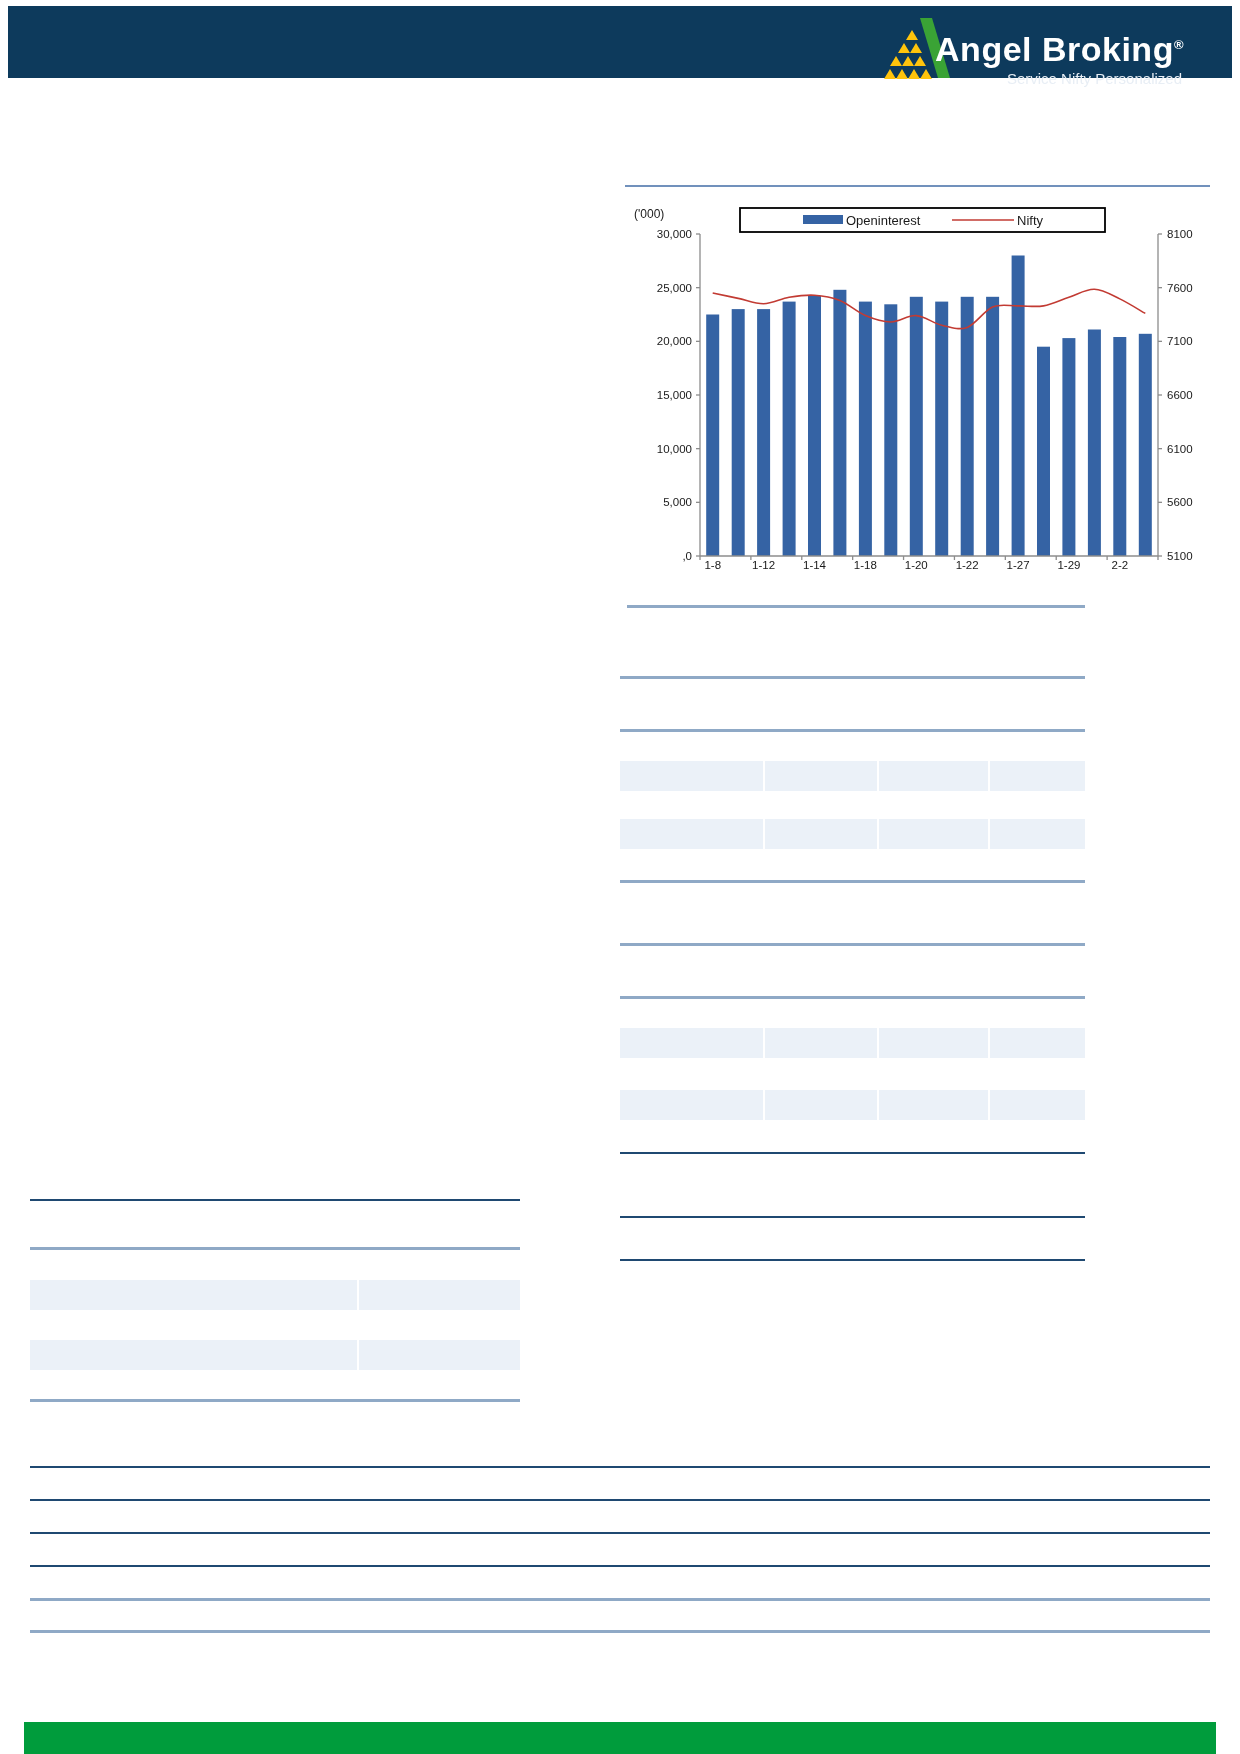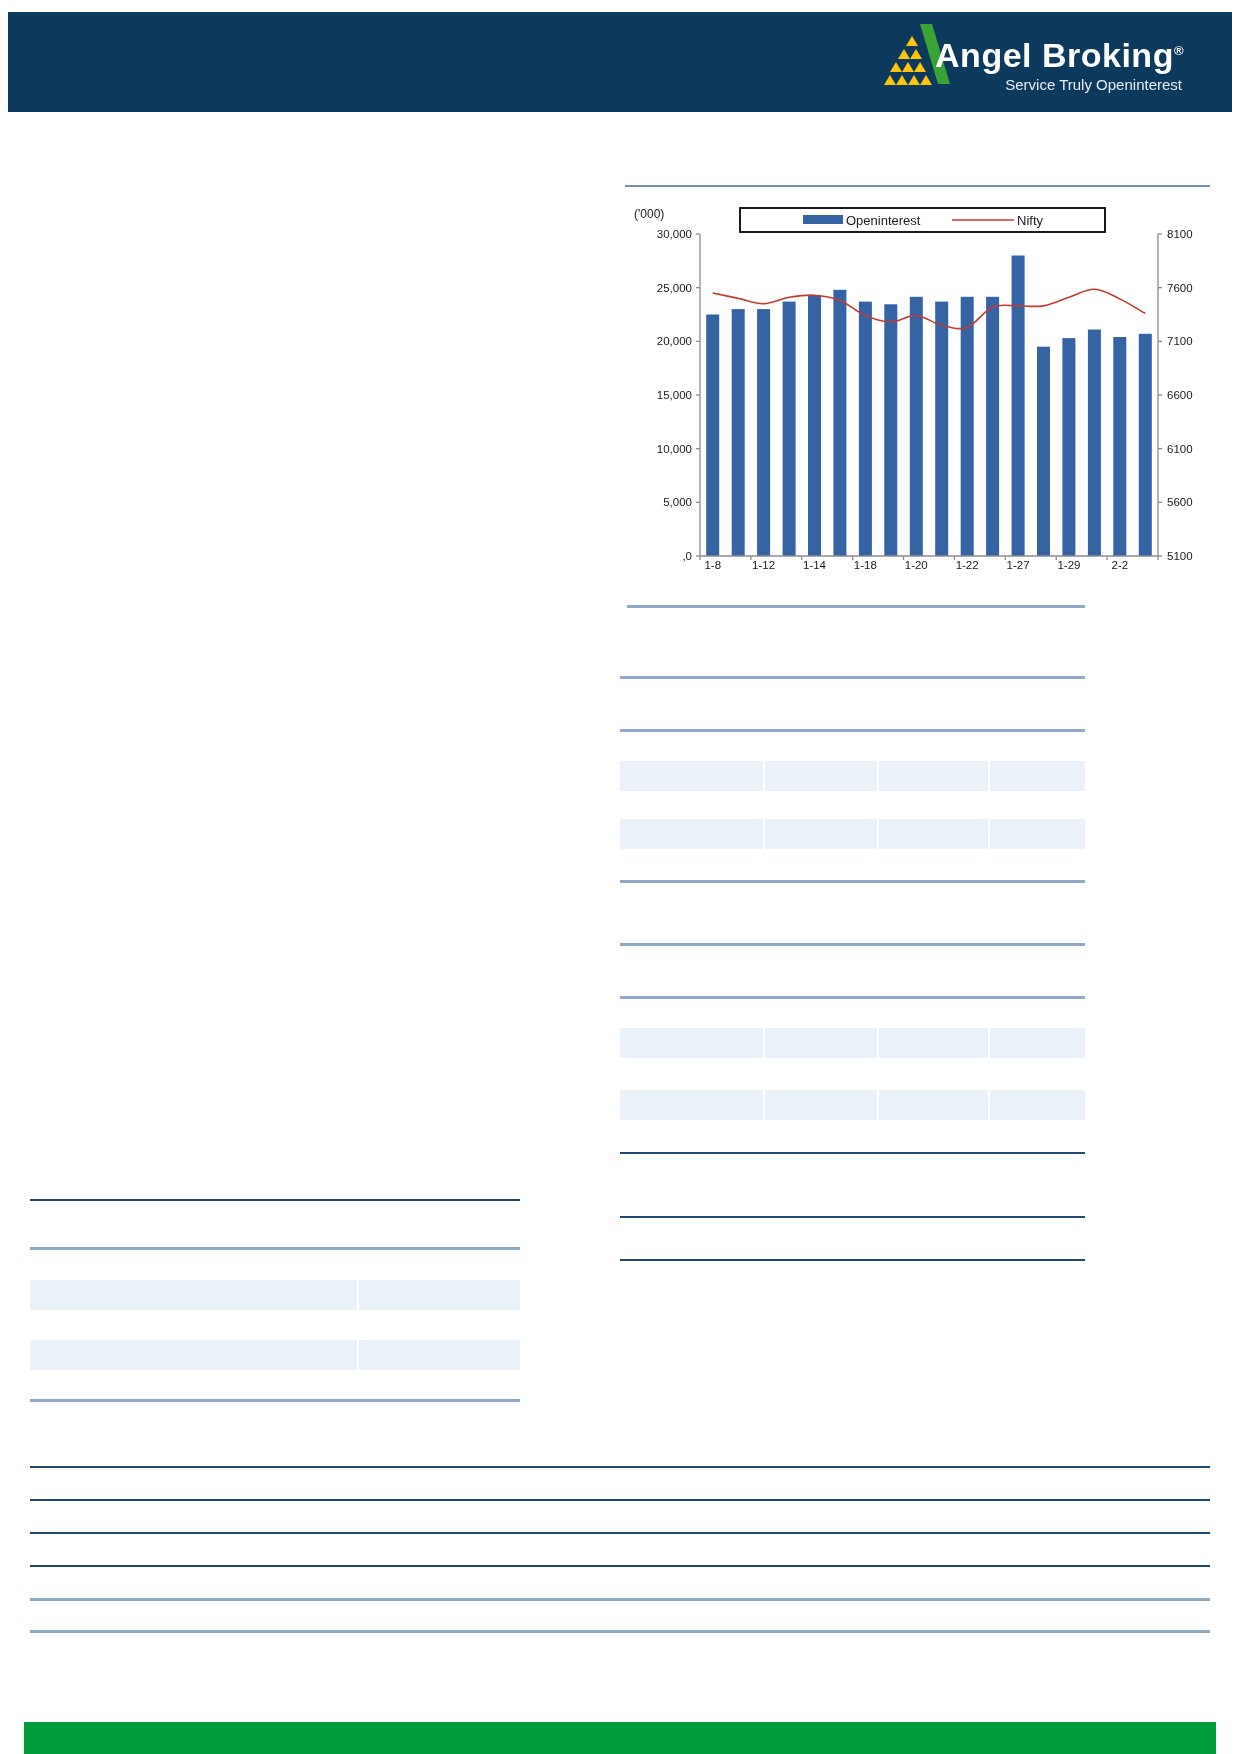--- a/index.html
+++ b/index.html
@@ -1,19 +1,19 @@
 <!DOCTYPE html>
 <html><head>
 <meta charset="utf-8">
 <style>
   html,body{margin:0;padding:0;background:#ffffff;}
   .page{position:relative;width:1240px;height:1754px;background:#ffffff;overflow:hidden;
         font-family:"Liberation Sans", sans-serif;}
   
-  .header-bar{position:absolute;left:8px;top:12px;width:1224px;height:100px;background:#0d3a5c;}
+  .header-bar{position:absolute;left:8px;top:6px;width:1224px;height:72px;background:#0d3a5c;}
   .logo-wrap{position:absolute;right:48px;top:6px;width:320px;height:80px;}
   .brand-line{position:absolute;right:0;top:18px;white-space:nowrap;color:#ffffff;
               font-size:34px;font-weight:bold;letter-spacing:0.5px;}
   .brand-reg{font-size:13px;vertical-align:super;}
   .tagline{position:absolute;right:2px;top:58px;color:#e8eef5;font-size:15px;font-weight:normal;}
   .logo-mark{position:absolute;left:18px;top:4px;}
   
   .chart-top-border{position:absolute;left:625px;top:185px;width:585px;height:2px;background:#7191bc;}
   #oi-chart{position:absolute;left:555px;top:180px;}
   
@@ -41,21 +41,21 @@
           <polygon points="14,40 20,50 8,50"></polygon>
           <polygon points="26,40 32,50 20,50"></polygon>
           <polygon points="38,40 44,50 32,50"></polygon>
           <polygon points="8,53 14,63 2,63"></polygon>
           <polygon points="20,53 26,63 14,63"></polygon>
           <polygon points="32,53 38,63 26,63"></polygon>
           <polygon points="44,53 50,63 38,63"></polygon>
         </g>
       </svg>
       <div class="brand-line"><span>Angel Broking</span><span class="brand-reg">®</span></div>
-      <div class="tagline">Service Truly Openinterest</div>
+      <div class="tagline">Service Nifty Personalized</div>
     </div>
   </div>
 
   <div class="chart-top-border"></div>
   <svg id="oi-chart" width="660" height="430" viewBox="555 180 660 430">
       <rect x="706.2" y="314.5" width="13" height="241.5" fill="#3563a4"></rect>
       <rect x="731.7" y="309.1" width="13" height="246.9" fill="#3563a4"></rect>
       <rect x="757.1" y="309.1" width="13" height="246.9" fill="#3563a4"></rect>
       <rect x="782.6" y="301.6" width="13" height="254.4" fill="#3563a4"></rect>
       <rect x="808.0" y="295.7" width="13" height="260.3" fill="#3563a4"></rect>

